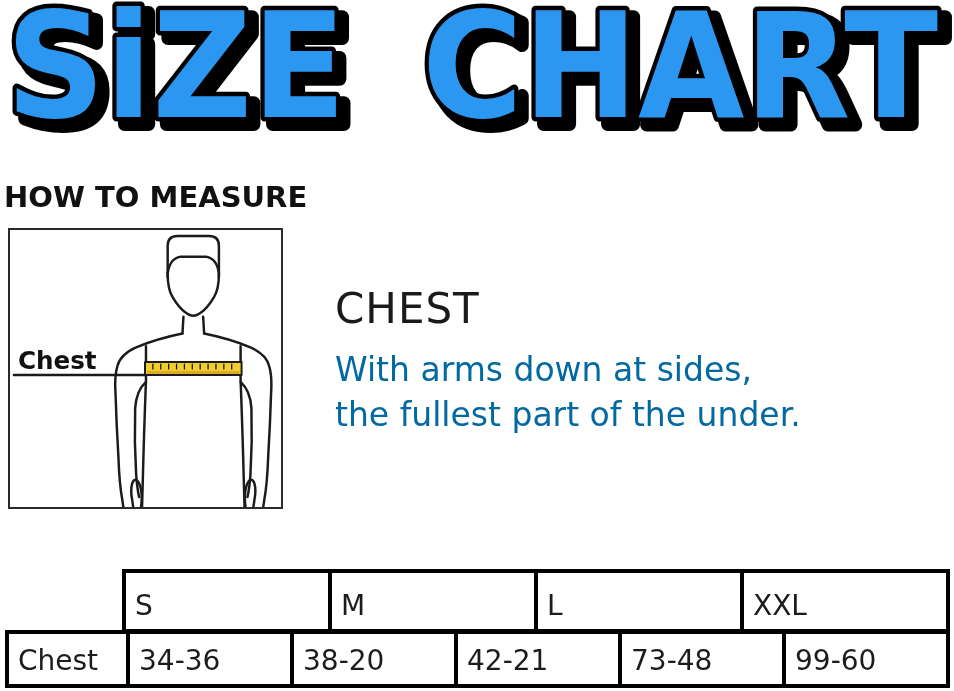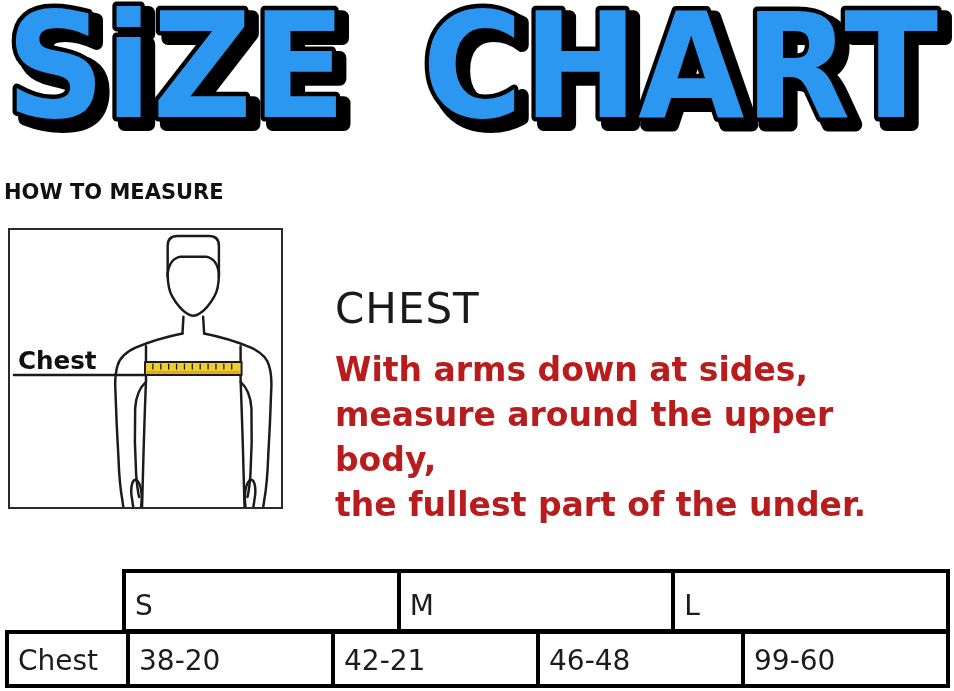--- a/index.html
+++ b/index.html
@@ -14,39 +14,39 @@
   
   .title-svg{position:absolute;left:0;top:0;}
   .title-text{
     font-family:"DejaVu Sans", sans-serif;
     font-weight:bold;
     font-size:146px;
   }
   
   .htm-heading{
     position:absolute;left:4px;top:180px;
-    font-size:21px;font-weight:700;letter-spacing:0px;
+    font-size:29px;font-weight:700;letter-spacing:0px;
     color:#111;
   }
   
   .diagram-panel{
     position:absolute;left:8px;top:228px;
     width:275px;height:281px;
     border:2px solid #2a2a2a;
     box-sizing:border-box;
     background:#fff;
   }
   
   .instructions{position:absolute;left:335px;top:284px;width:610px;}
   .instructions .heading{
     font-size:42px;font-weight:400;letter-spacing:1px;
     margin:0 0 14px 0;color:#1a1a1a;
   }
   .instructions .line{
-    font-size:33px;line-height:45px;font-weight:700;color:#b91c1c;
+    font-size:33px;line-height:45px;font-weight:400;color:#0369a1;
   }
   
   .tbl-row{position:absolute;display:flex;box-sizing:border-box;border:4px solid #000;background:#fff;}
   .tbl-header{left:122px;top:569px;width:828px;height:64px;}
   .tbl-data{left:5px;top:630px;width:945px;height:58px;}
   .tbl-cell{
     flex:1;display:flex;align-items:flex-end;
     padding:0 0 7px 9px;box-sizing:border-box;
     font-size:28px;color:#1c1c1c;overflow:hidden;
   }
@@ -94,29 +94,30 @@
     </g>
 
     <path d="M4,147 L137,147"></path>
     <text class="chest-label" x="8" y="141" stroke="none">Chest</text>
   </svg>
 </div>
 
 <div class="instructions">
   <div class="heading">CHEST</div>
   <div class="line">With arms down at sides,</div>
-  <div class="line">measure around the upper body,</div>
   <div class="line">the fullest part of the under.</div>
 </div>
 
 <div class="tbl-row tbl-header">
   <div class="tbl-cell">S</div>
   <div class="tbl-cell">M</div>
   <div class="tbl-cell">L</div>
+  <div class="tbl-cell">XXL</div>
 </div>
 
 <div class="tbl-row tbl-data">
   <div class="tbl-cell tbl-label-cell">Chest</div>
+  <div class="tbl-cell">34-36</div>
   <div class="tbl-cell">38-20</div>
   <div class="tbl-cell">42-21</div>
-  <div class="tbl-cell">46-48</div>
+  <div class="tbl-cell">73-48</div>
   <div class="tbl-cell">99-60</div>
 </div>
 
 </body></html>

